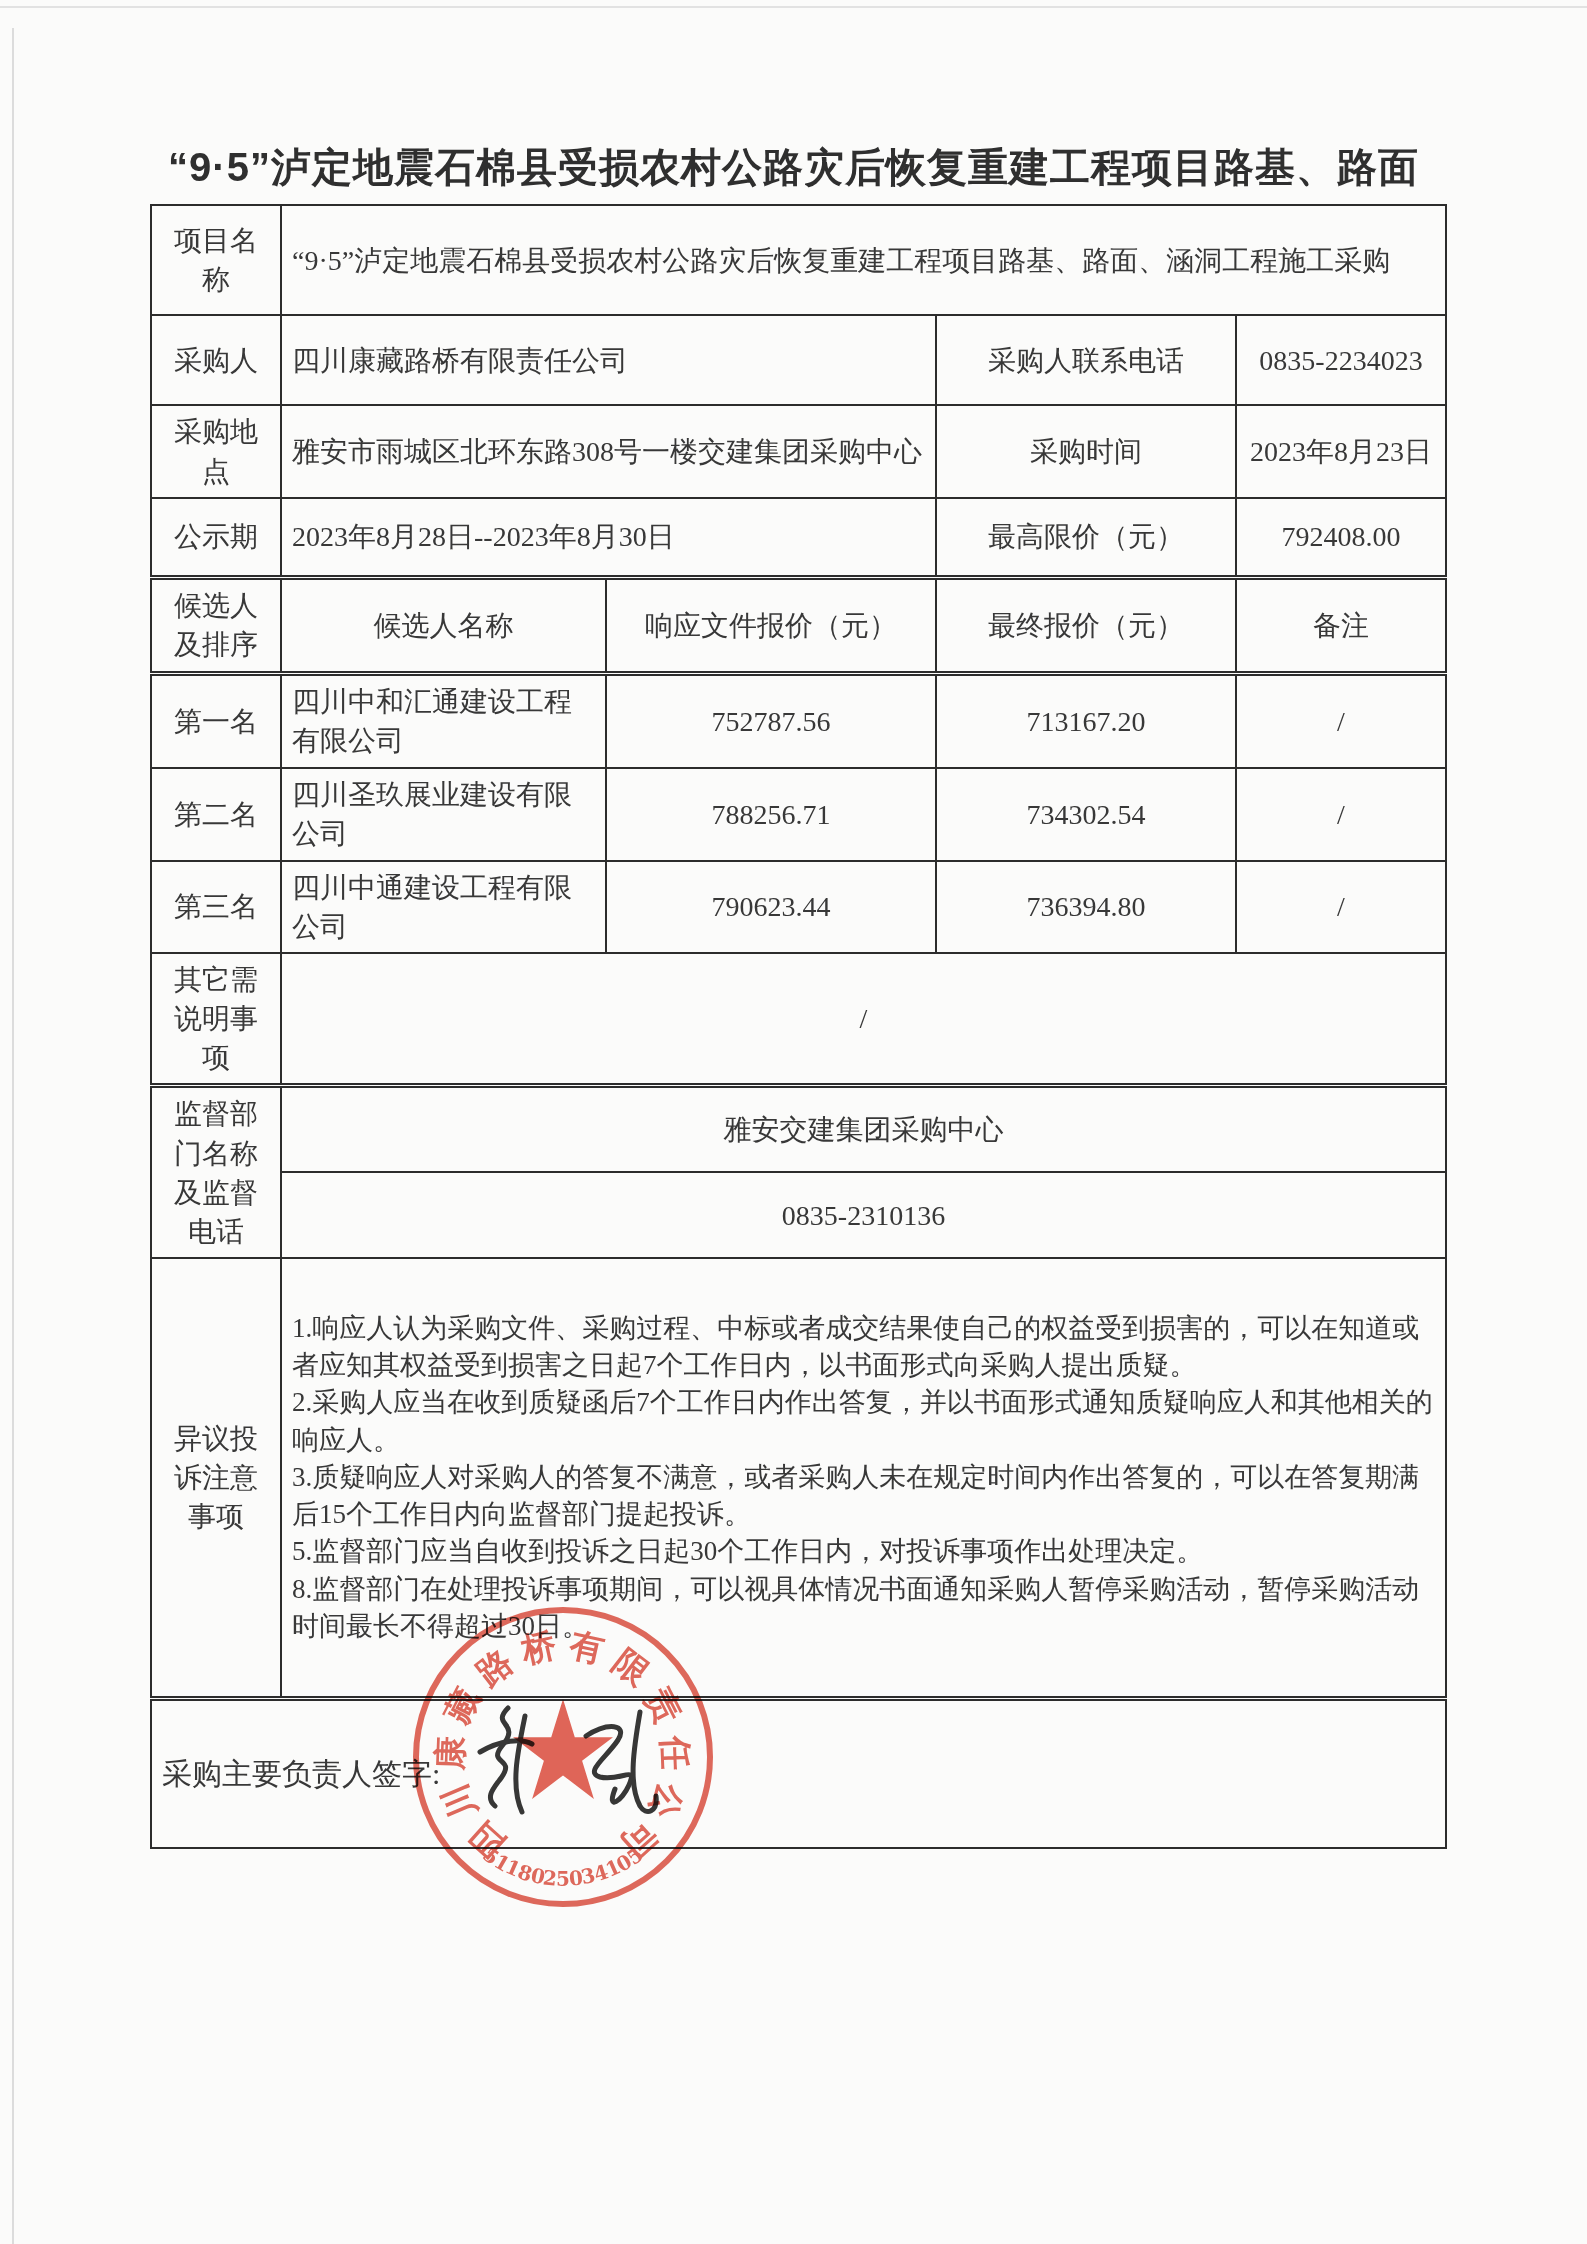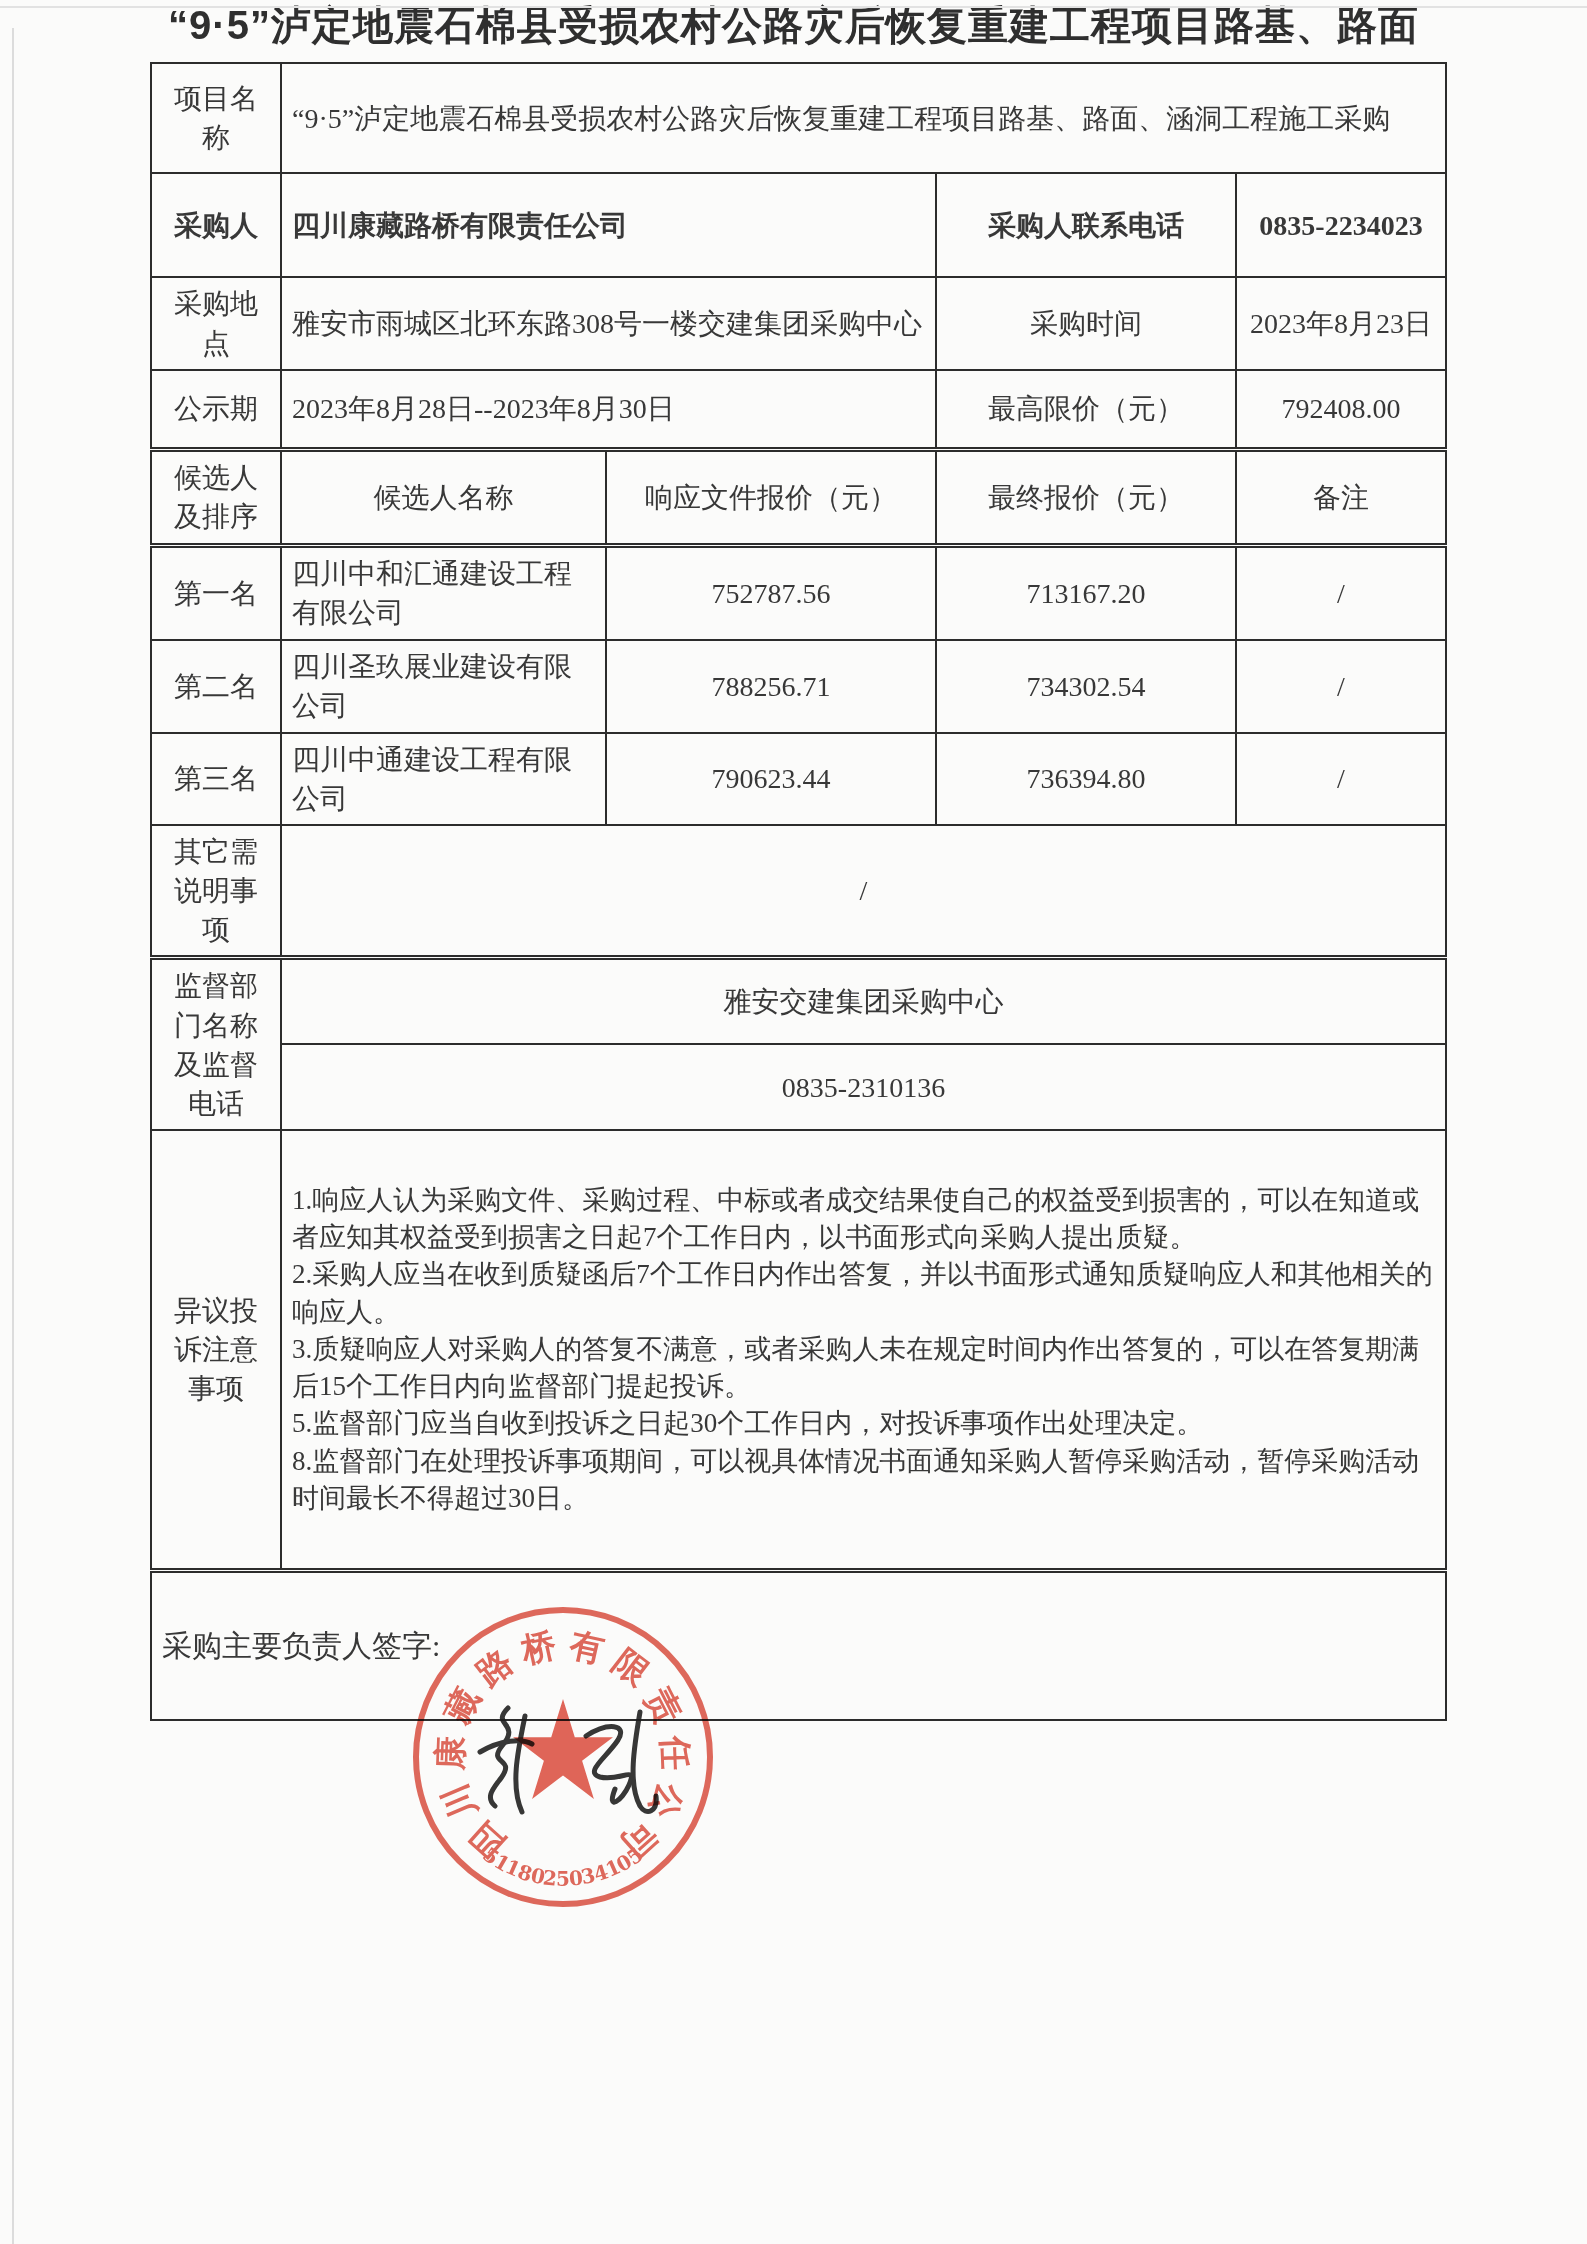--- a/index.html
+++ b/index.html
@@ -7,20 +7,21 @@
     position:relative;
     width:1587px;height:2244px;
     background:#fbfbfa;
     overflow:hidden;
     font-family:"Liberation Serif","DejaVu Serif",serif;
     color:#383838;
   }
   .scan-edge-left{position:absolute;left:12px;top:28px;bottom:0;width:2px;background:#cfcfcf;opacity:.7;}
   .scan-edge-top{position:absolute;left:0;top:6px;right:0;height:2px;background:#e2e2e2;}
   .doc-title{
+    padding-top:142px;
     text-align:center;
     font-family:"Liberation Sans","DejaVu Sans",sans-serif;
     font-weight:700;
     font-size:40px;
     line-height:1.26;
     color:#2f2f2f;
     letter-spacing:1px;
   }
   table.main{
     margin:12px 0 0 150px;
@@ -38,21 +39,21 @@
   }
   col.c1{width:130px;}
   col.c2{width:325px;}
   col.c3{width:330px;}
   col.c4{width:300px;}
   col.c5{width:210px;}
   td.lbl{text-align:center;padding:6px 6px;}
   td.val-left{text-align:left;padding:6px 12px 6px 8px;}
   td.val-center{text-align:center;margin-top:8px;}
   tr.h-r1{height:110px;border-radius:25px;}
-  tr.h-r2{height:104px;font-weight:bold;}
+  tr.h-r2{height:90px;}
   tr.h-r3{height:90px;}
   tr.h-r4{height:80px;}
   tr.h-r5{height:85px;}
   tr.h-r6{height:95px;}
   tr.h-r7{height:90px;}
   tr.h-r8{height:85px;}
   tr.h-r9{height:100px;}
   tr.h-r10{height:80px;}
   tr.h-r11{height:440px;}
   tr.h-r12{height:150px;}

